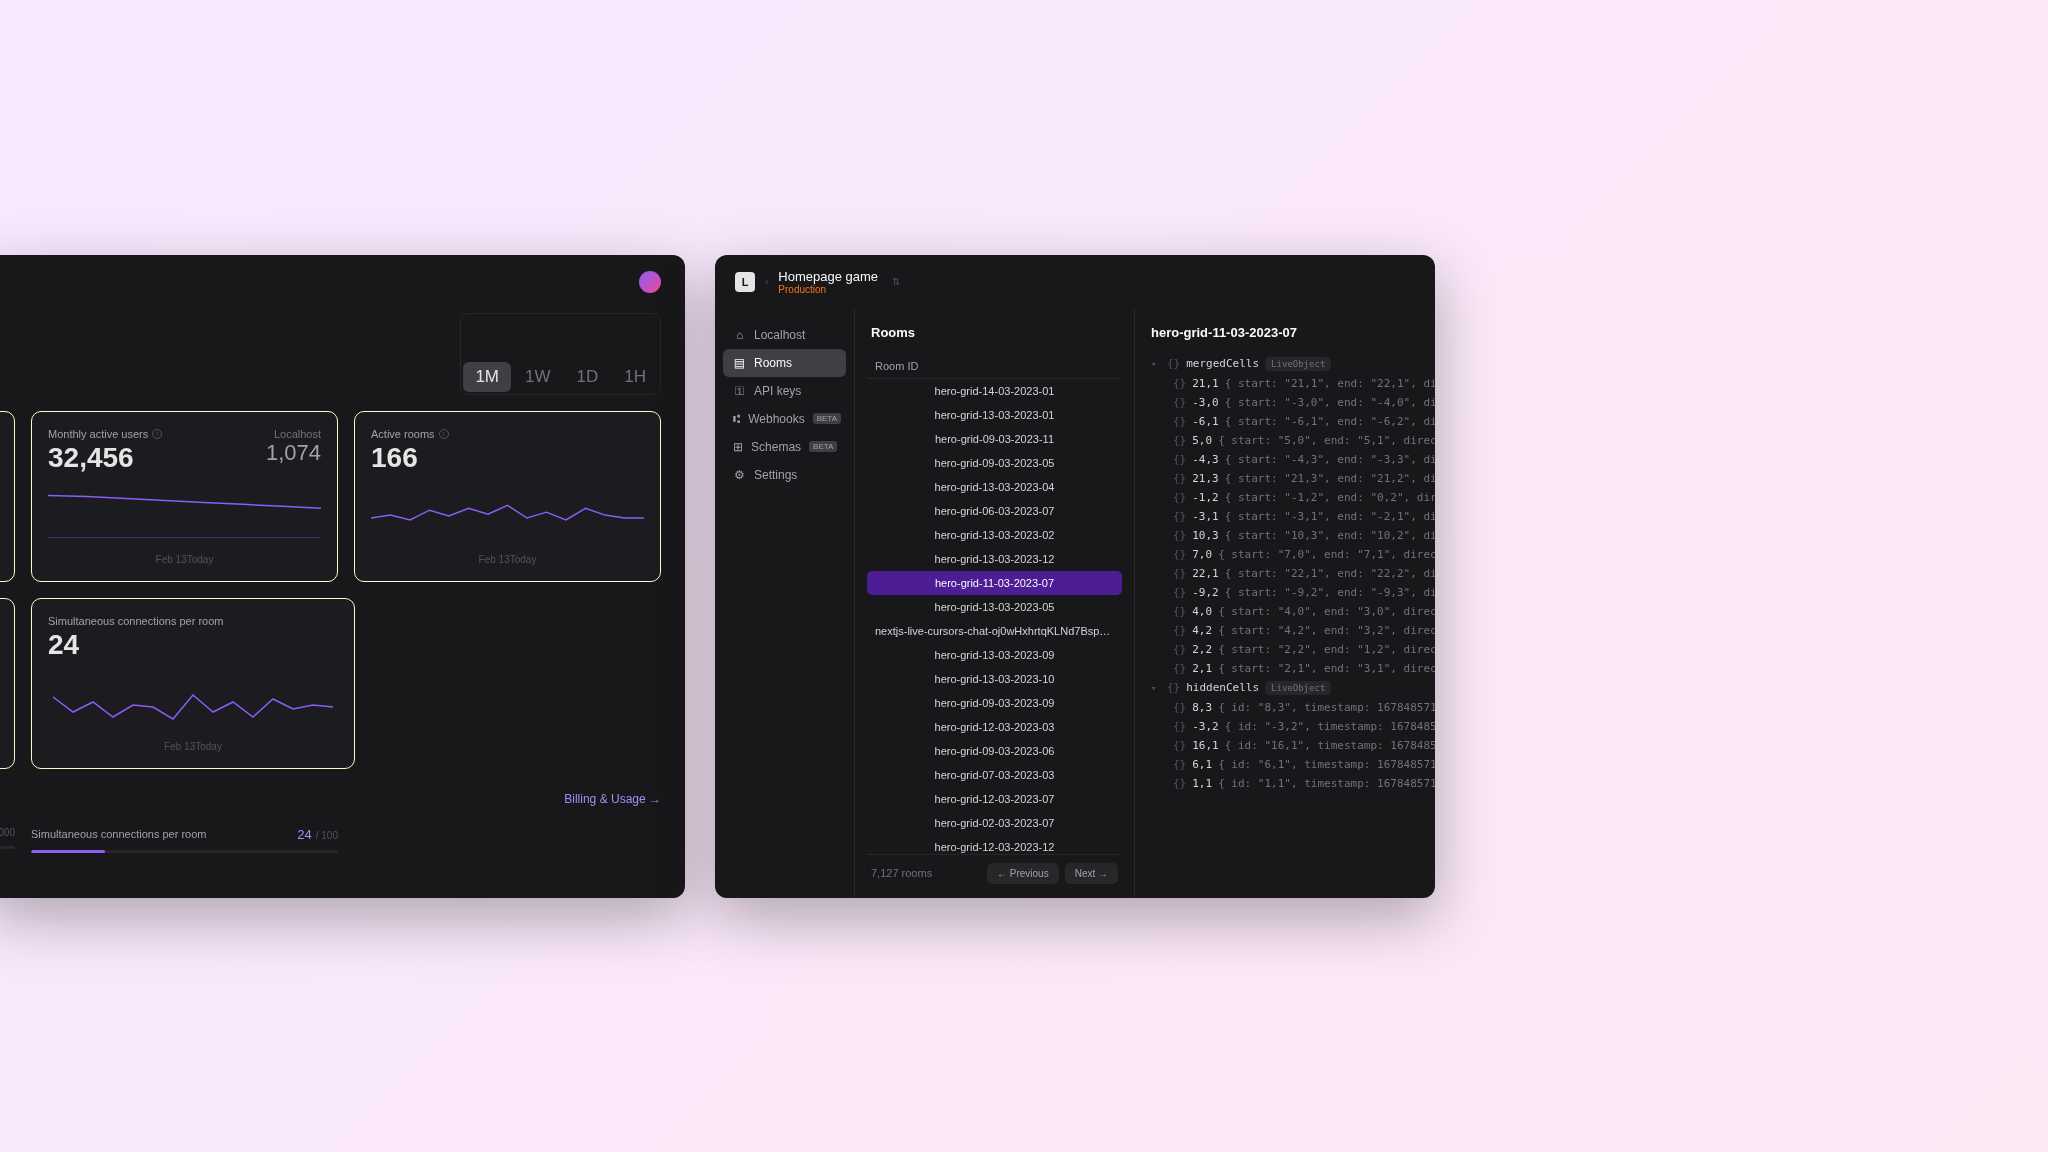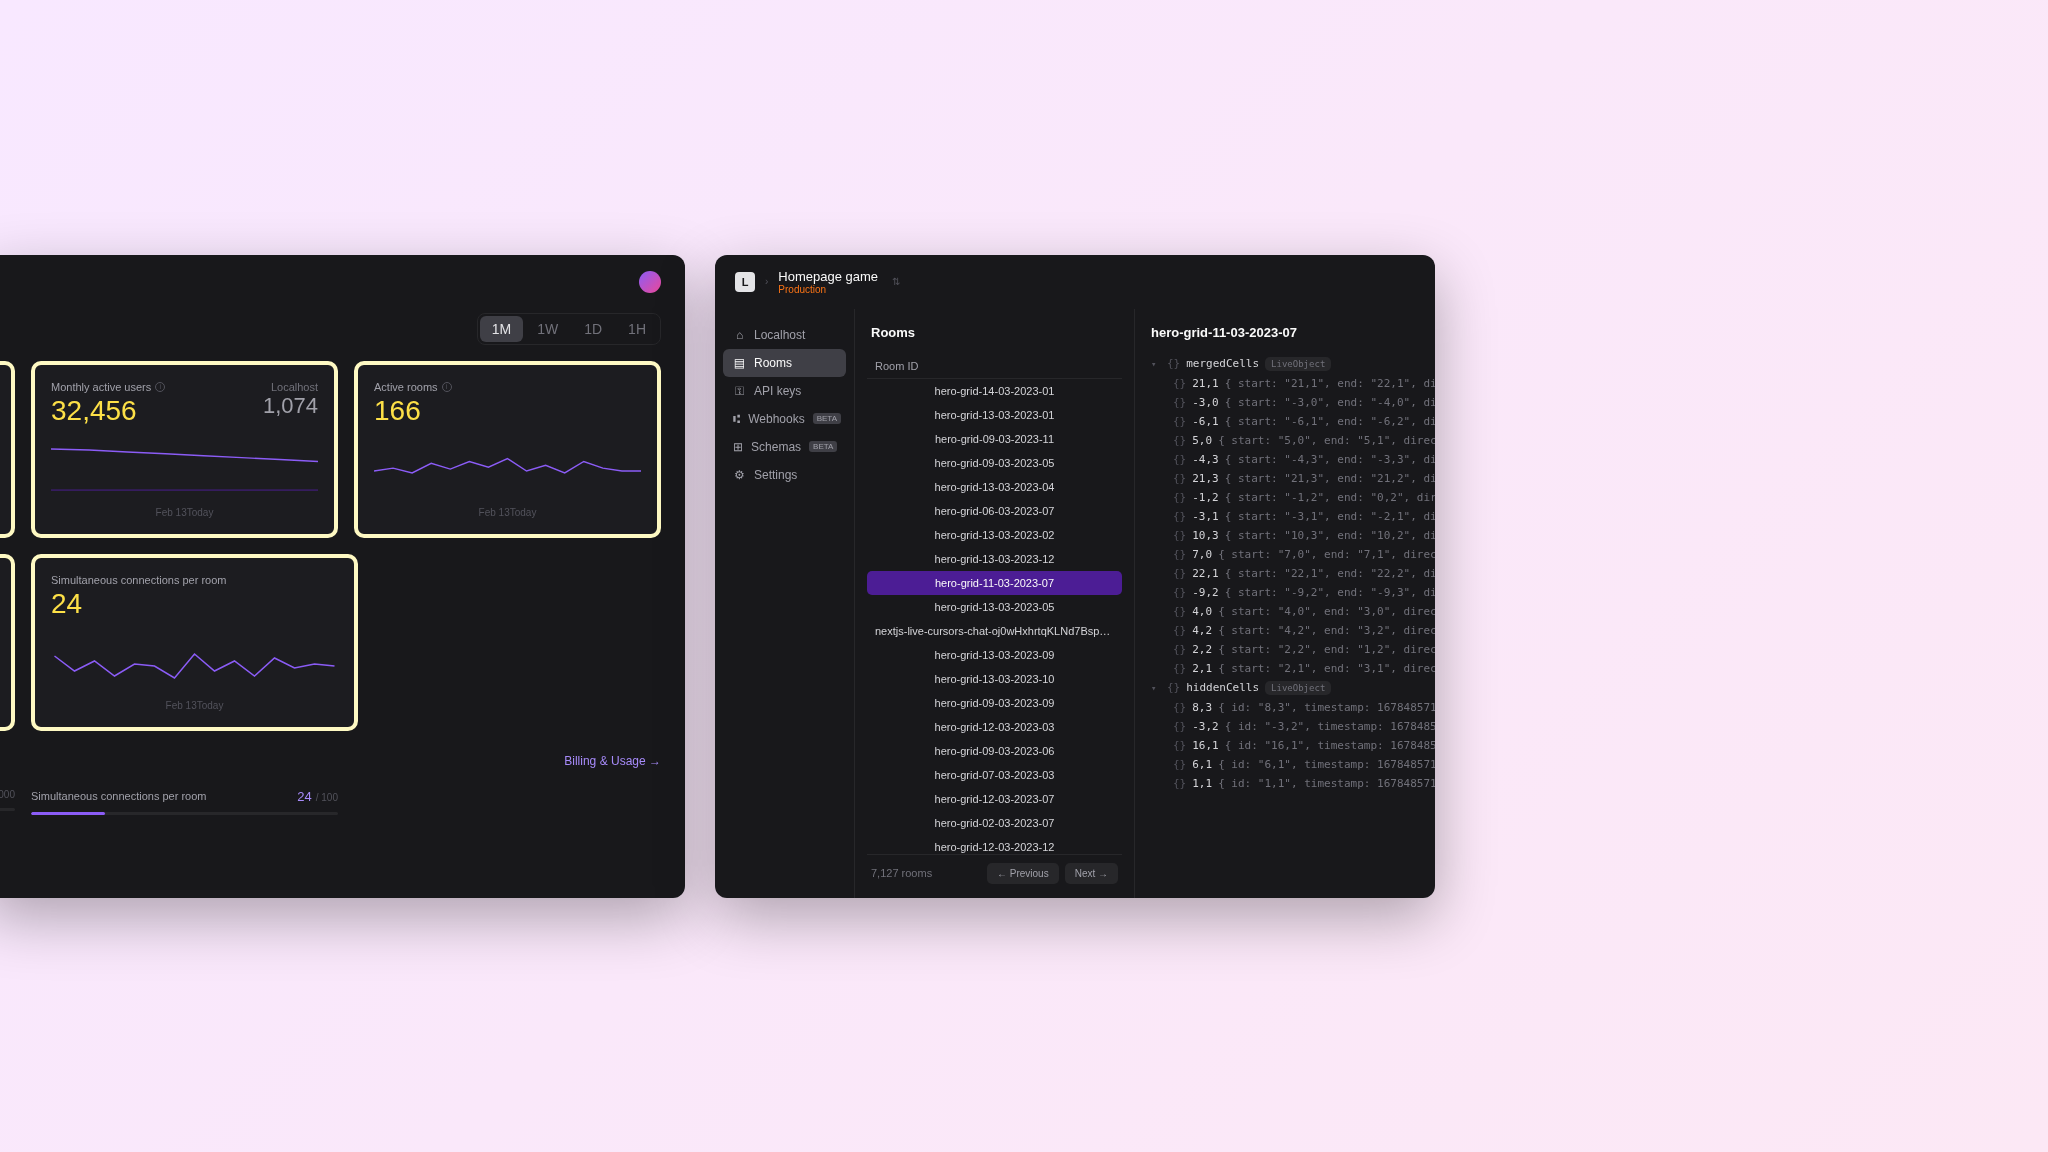--- a/index.html
+++ b/index.html
@@ -39,34 +39,34 @@
   width: 22px; height: 22px; border-radius: 50%;
   background: linear-gradient(135deg, #8b5cf6, #ec4899);
 }
 .time-tabs {
   display: flex; gap: 2px; margin: 12px 24px 0 0;
   justify-content: flex-end;
   border: 1px solid #27272a; border-radius: 8px;
   padding: 2px; width: fit-content; margin-left: auto;
 }
 .time-tab {
-  padding: 5px 12px; font-size: 14px; color: #71717a;
-  border-radius: 6px; cursor: pointer;
+  padding: 5px 12px; font-size: 17px; color: #71717a;
+  border-radius: 6px; cursor: pointer; margin-top: 46px;
 }
 .time-tab.active { background: #3f3f46; color: #e4e4e7; }
 .cards-row { display: flex; gap: 16px; padding: 16px 24px 0 0; }
 .card {
-  background: #1c1c20; border: 4px solid #fef9c3;
+  background: #1c1c20; border: 1px solid #fef9c3;
   border-radius: 10px; padding: 16px; flex: 1;
 }
 .card-partial-left { margin-left: -30px; border-top-left-radius: 0; border-bottom-left-radius: 0; }
 .card-header { display: flex; justify-content: space-between; align-items: flex-start; }
 .card-label { font-size: 11px; color: #a1a1aa; display: flex; align-items: center; gap: 4px; }
 .card-sublabel { font-size: 11px; color: #71717a; }
-.card-value { font-size: 28px; font-weight: 400; color: #fde047; margin-top: 2px; font-variant-numeric: tabular-nums; }
+.card-value { font-size: 28px; font-weight: 700; color: #e5e5e5; margin-top: 2px; font-variant-numeric: tabular-nums; }
 .card-subvalue { font-size: 22px; font-weight: 500; color: #a1a1aa; font-variant-numeric: tabular-nums; }
 .info-icon { width: 10px; height: 10px; border: 1px solid #52525b; border-radius: 50%; display: inline-flex; align-items: center; justify-content: center; font-size: 7px; color: #52525b; }
 .spark {
   height: 56px; margin-top: 16px; position: relative;
 }
 .spark svg { width: 100%; height: 100%; }
 .spark-footer { display: flex; justify-content: center; font-size: 10px; color: #52525b; margin-top: 8px; }
 .billing-link { text-align: right; padding: 0 24px; margin-top: 20px; }
 .billing-link a { color: #a78bfa; font-size: 12px; text-decoration: none; }
 .usage-row { display: flex; gap: 16px; padding: 16px 24px 0 0; }

